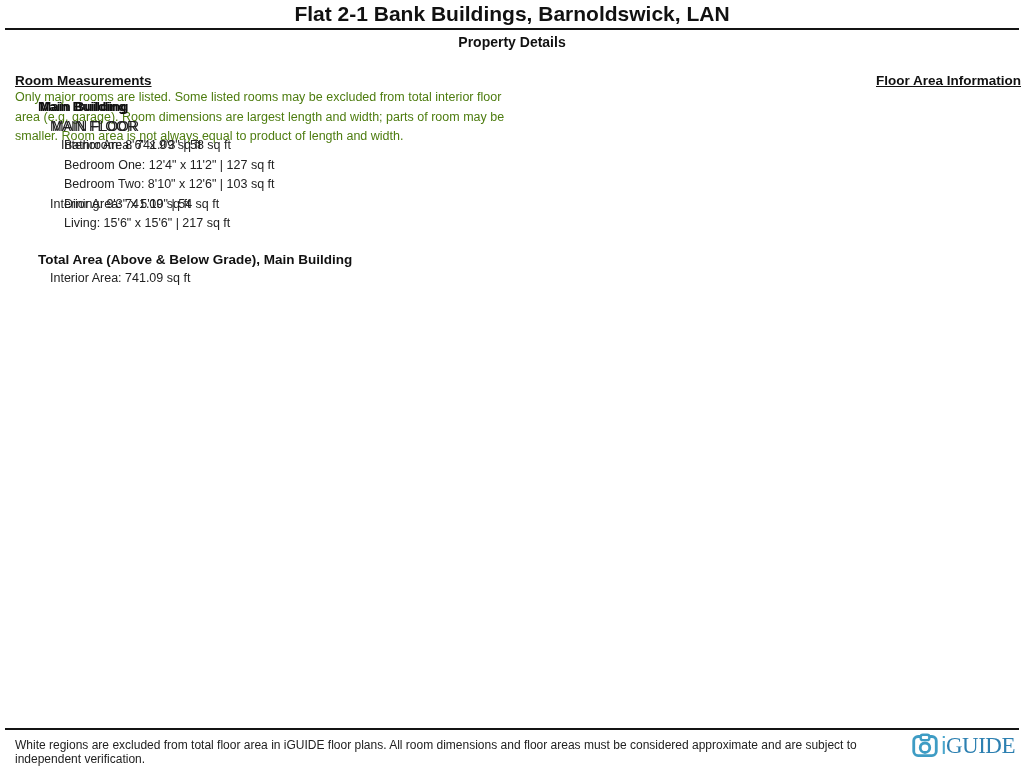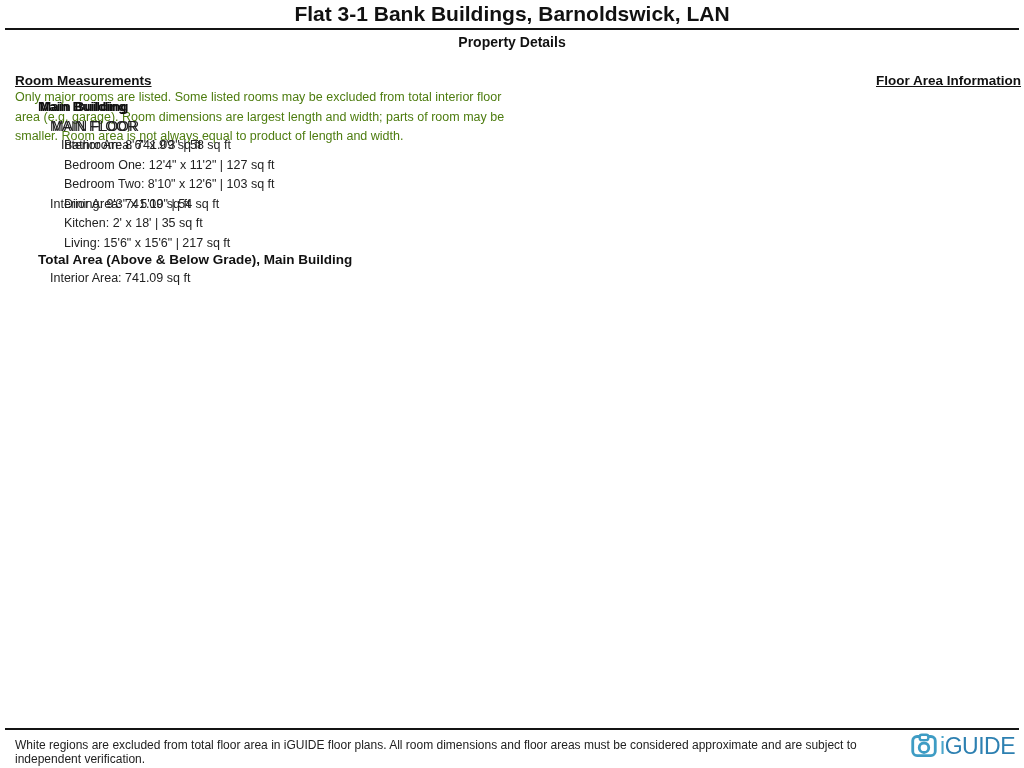--- a/index.html
+++ b/index.html
@@ -117,46 +117,45 @@
     align-items: center;
     height: 28px;
   }
   .logo svg { display: block; margin-right: 3px; }
   .logo-text {
     font-size: 23px;
     letter-spacing: -0.5px;
     line-height: 28px;
   }
   .logo-i     { color: #4aa6cc; }
-  .logo-guide { color: #2d80b1; }
+  .logo-guide { color: #2d80b1; font-family: Liberation Serif, serif; }
 </style>
 </head>
 <body>
 
 <div class="page">
 
   <header>
-    <div class="page-title">Flat 3-1 Bank Buildings, Barnoldswick, LAN</div>
+    <div class="page-title">Flat 2-1 Bank Buildings, Barnoldswick, LAN</div>
     <div class="rule top-rule"></div>
     <div class="page-subtitle">Property Details</div>
   </header>
 
   <section class="col col-left">
     <div class="section-heading">Room Measurements</div>
     <div class="section-desc">Only major rooms are listed. Some listed rooms may be excluded from total interior floor area (e.g. garage). Room dimensions are largest length and width; parts of room may be smaller. Room area is not always equal to product of length and width.</div>
   </section>
 
   <div class="tree tree-left">
     <div class="bld">Main Building</div>
     <div class="flr">MAIN FLOOR</div>
     <div class="room">Bathroom: 8'6" x 9'3" | 58 sq ft</div>
     <div class="room">Bedroom One: 12'4" x 11'2" | 127 sq ft</div>
     <div class="room">Bedroom Two: 8'10" x 12'6" | 103 sq ft</div>
     <div class="room">Dining: 9'3" x 5'10" | 54 sq ft</div>
-    <div class="room">Kitchen: 2' x 18' | 35 sq ft</div>
     <div class="room">Living: 15'6" x 15'6" | 217 sq ft</div>
   </div>
 
   <section class="col col-right">
     <div class="section-heading">Floor Area Information</div>
   </section>
 
   <div class="tree tree-right">
     <div class="bld">Main Building</div>
     <div class="flr">MAIN FLOOR</div>

